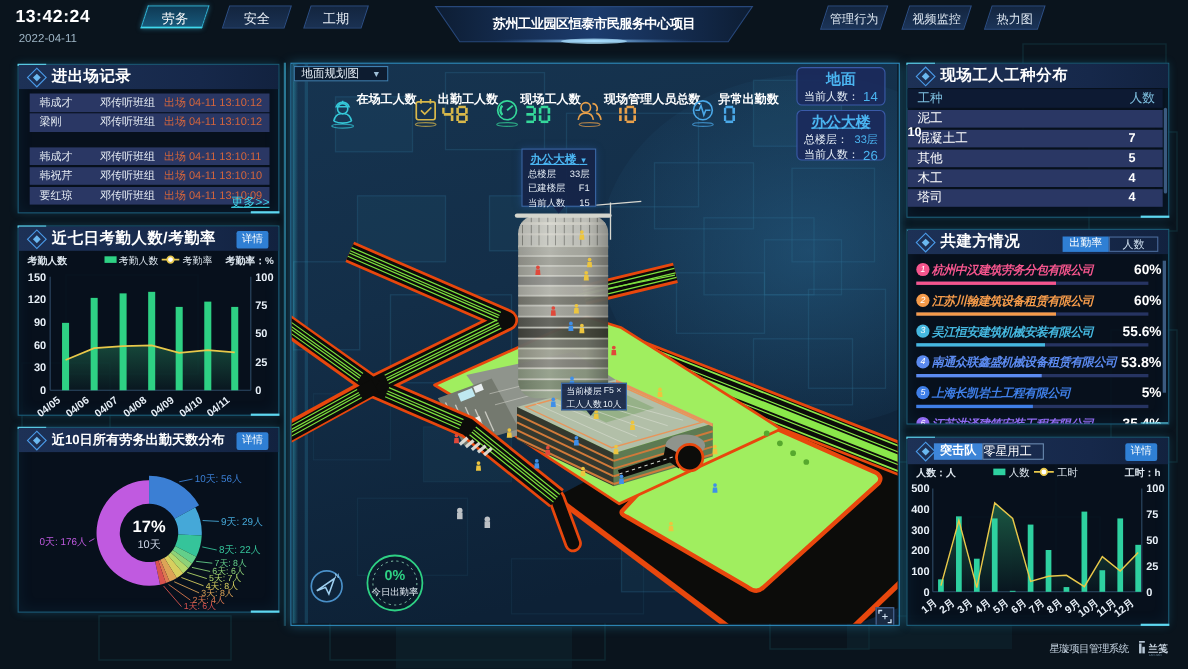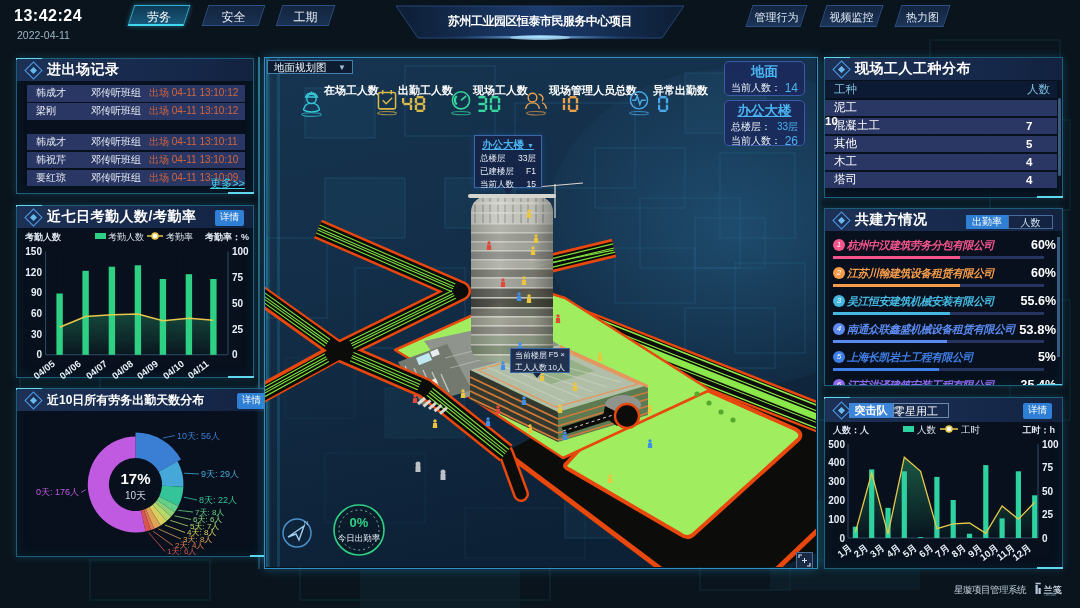--- a/index.html
+++ b/index.html
@@ -167,21 +167,21 @@
   <text x="38.6" y="137" fill="#e8f0f8" font-size="9.5" font-weight="bold" transform="rotate(-38 38.6 137)" text-anchor="end">04/05</text>
   <text x="64.6" y="137" fill="#e8f0f8" font-size="9.5" font-weight="bold" transform="rotate(-38 64.6 137)" text-anchor="end">04/06</text>
   <text x="90.9" y="137" fill="#e8f0f8" font-size="9.5" font-weight="bold" transform="rotate(-38 90.9 137)" text-anchor="end">04/07</text>
   <text x="116.9" y="137" fill="#e8f0f8" font-size="9.5" font-weight="bold" transform="rotate(-38 116.9 137)" text-anchor="end">04/08</text>
   <text x="141.9" y="137" fill="#e8f0f8" font-size="9.5" font-weight="bold" transform="rotate(-38 141.9 137)" text-anchor="end">04/09</text>
   <text x="167.9" y="137" fill="#e8f0f8" font-size="9.5" font-weight="bold" transform="rotate(-38 167.9 137)" text-anchor="end">04/10</text>
   <text x="192.4" y="137" fill="#e8f0f8" font-size="9.5" font-weight="bold" transform="rotate(-38 192.4 137)" text-anchor="end">04/11</text>
   </svg>
 </div>
 
-<div class="panel corner" style="left:16px;top:388px;width:260px;height:169px;">
+<div class="panel corner" style="left:16px;top:388px;width:238px;height:169px;">
   <div class="phead">
       <div class="dia"></div>
       <div class="ptitle" style="font-size:12px;letter-spacing:0;">近10日所有劳务出勤天数分布</div>
     </div>
 
   <div class="btn" style="right:9px;top:4px;">详情</div>
 
   <svg class="abs" style="left:0;top:22px;" width="238" height="147" id="donut">
   <path d="M118.5,21.5 A52,52 0 0 1 164.0,48.4 L141.7,60.7 A26.5,26.5 0 0 0 118.5,47.0 Z" fill="#3b7fd4"></path>
   <path d="M160.5,50.3 A48,48 0 0 1 166.4,75.8 L145.0,74.8 A26.5,26.5 0 0 0 141.7,60.7 Z" fill="#45a8d8"></path>

